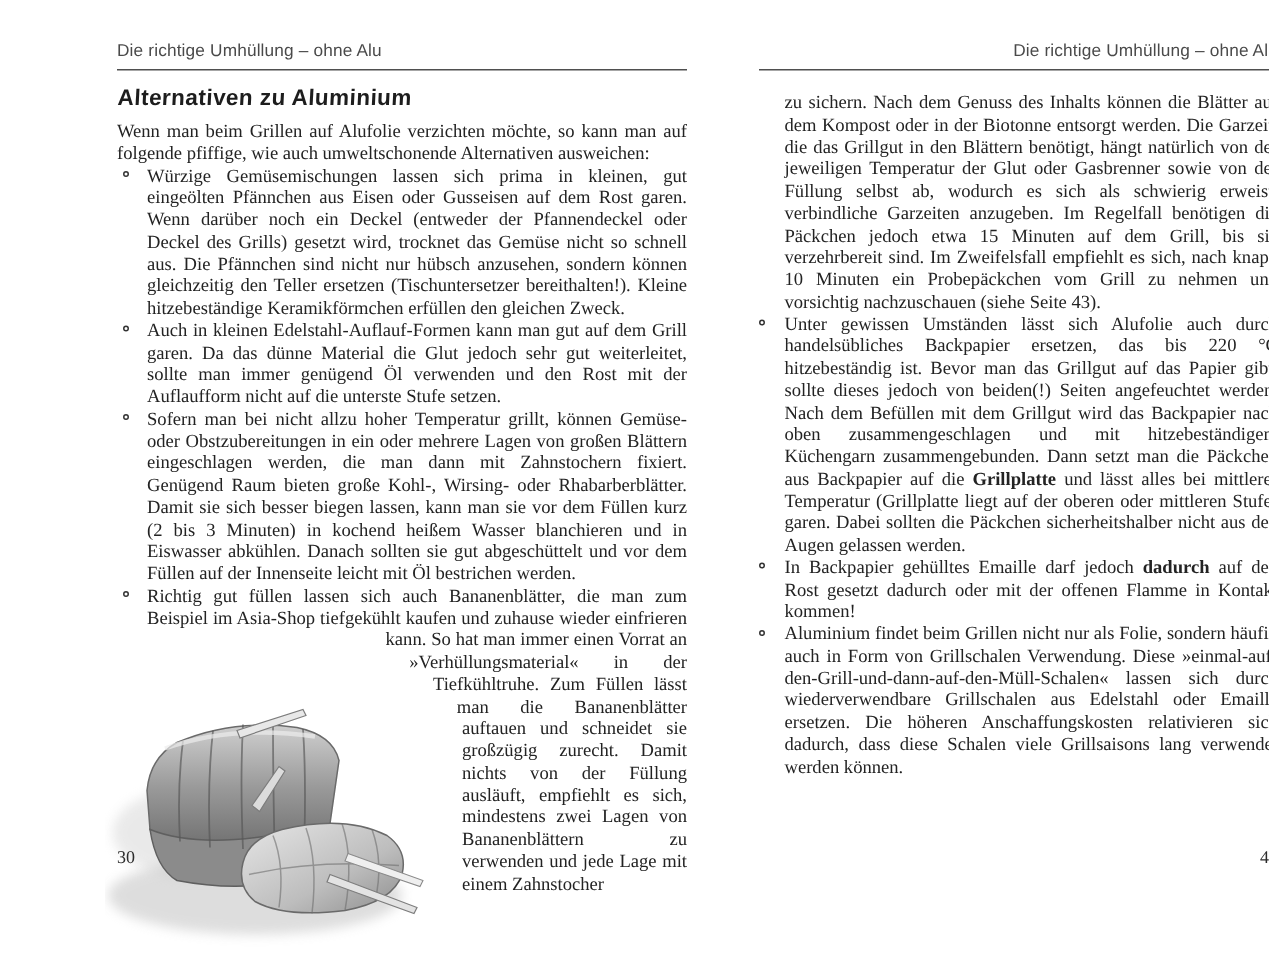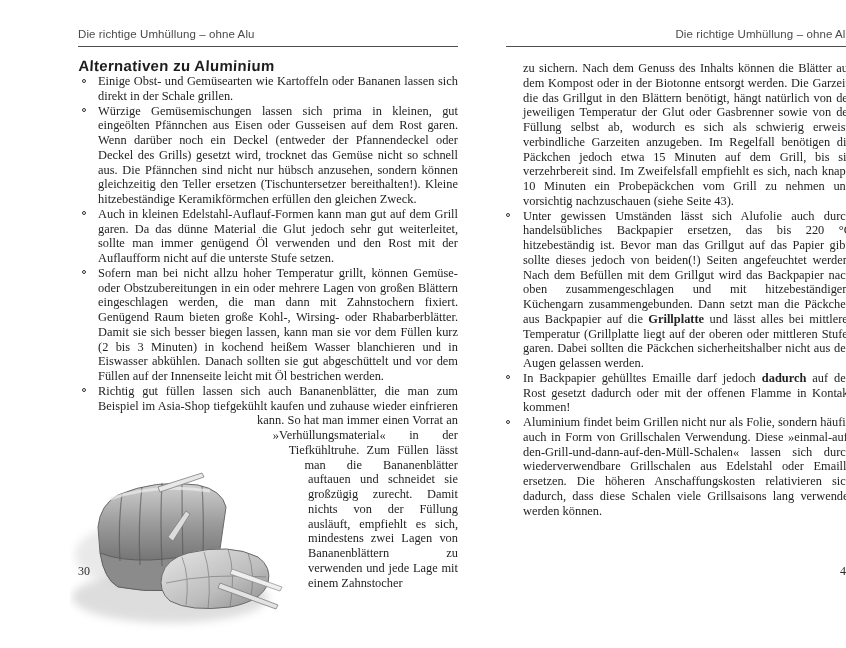--- a/index.html
+++ b/index.html
@@ -65,26 +65,23 @@
 </head>
 <body>
 
 <div class="spread">
 
   <div class="page page-left">
     <div class="running-header">Die richtige Umhüllung – ohne Alu</div>
 
     <h1 class="section-heading">Alternativen zu Aluminium</h1>
 
+    <p class="body-text intro">Wenn man beim Grillen auf Alufolie verzichten möchte, so kann man auf folgende pfiffige, wie auch umweltschonende Alternativen ausweichen:</p>
 
     <ul class="bullets body-text">
-      <li>
-        <span class="bullet-dot"></span>
-        <span>Einige Obst- und Gemüsearten wie Kartoffeln oder Bananen lassen sich direkt in der Schale grillen.</span>
-      </li>
       <li>
         <span class="bullet-dot"></span>
         <span>Würzige Gemüsemischungen lassen sich prima in kleinen, gut eingeölten Pfännchen aus Eisen oder Gusseisen auf dem Rost garen. Wenn darüber noch ein Deckel (entweder der Pfannendeckel oder Deckel des Grills) gesetzt wird, trocknet das Gemüse nicht so schnell aus. Die Pfännchen sind nicht nur hübsch anzusehen, sondern können gleichzeitig den Teller ersetzen (Tischuntersetzer bereithalten!). Kleine hitzebeständige Keramikförmchen erfüllen den gleichen Zweck.</span>
       </li>
       <li>
         <span class="bullet-dot"></span>
         <span>Auch in kleinen Edelstahl-Auflauf-Formen kann man gut auf dem Grill garen. Da das dünne Material die Glut jedoch sehr gut weiterleitet, sollte man immer genügend Öl verwenden und den Rost mit der Auflaufform nicht auf die unterste Stufe setzen.</span>
       </li>
       <li>
         <span class="bullet-dot"></span>

